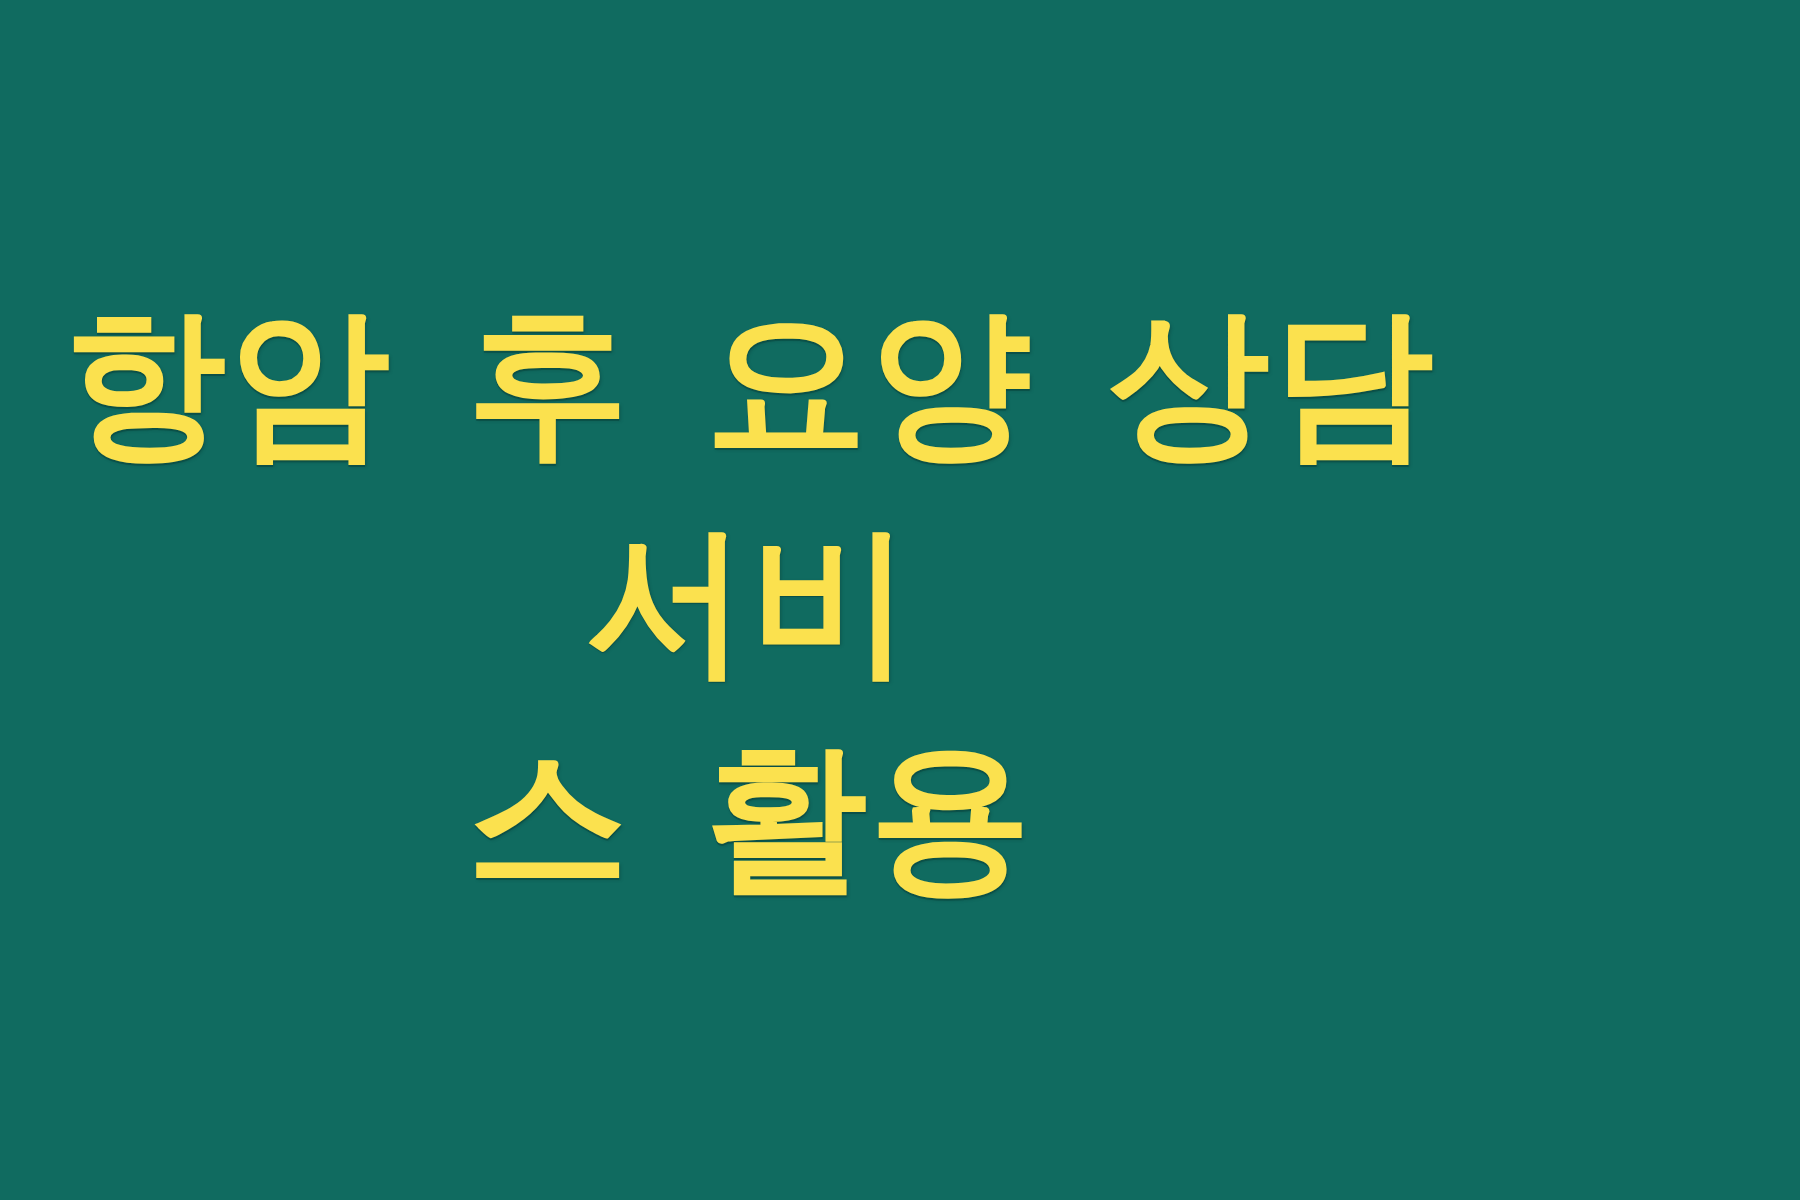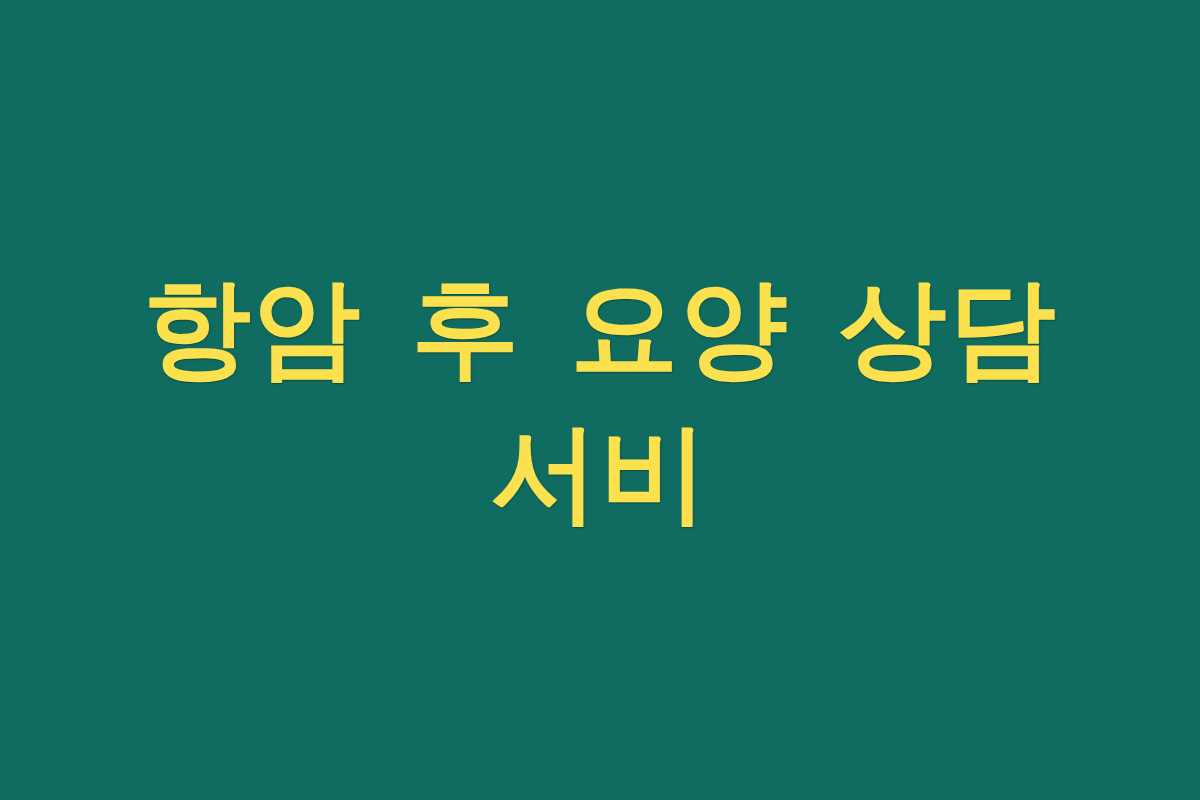--- a/index.html
+++ b/index.html
@@ -17,21 +17,21 @@
 
   
   #title-card {
     position: relative;
     box-sizing: border-box;
     width: 1200px;
     height: 800px;
     background-color: #106B60;
     display: flex;
     align-items: center;
-    justify-content: center;
+    justify-content: flex-start;
     overflow: hidden;
   }
 
   
   .headline-block {
     box-sizing: border-box;
     width: 1000px;
     padding: 0 8px;
     text-align: center;
   }
@@ -60,17 +60,18 @@
 </style>
 </head>
 <body>
 
 <div id="title-card" style="background-color: rgb(16, 107, 96);">
 
   <div class="headline-block">
 
     <h1 class="headline" style="color: rgb(251, 225, 78); font-size: 108px; line-height: 145px; text-align: center;">
       <span class="headline-line">항암 후 요양 상담 서비</span>
+      <span class="headline-line">스 활용</span>
     </h1>
 
   </div>
 
 </div>
 
 </body></html>

